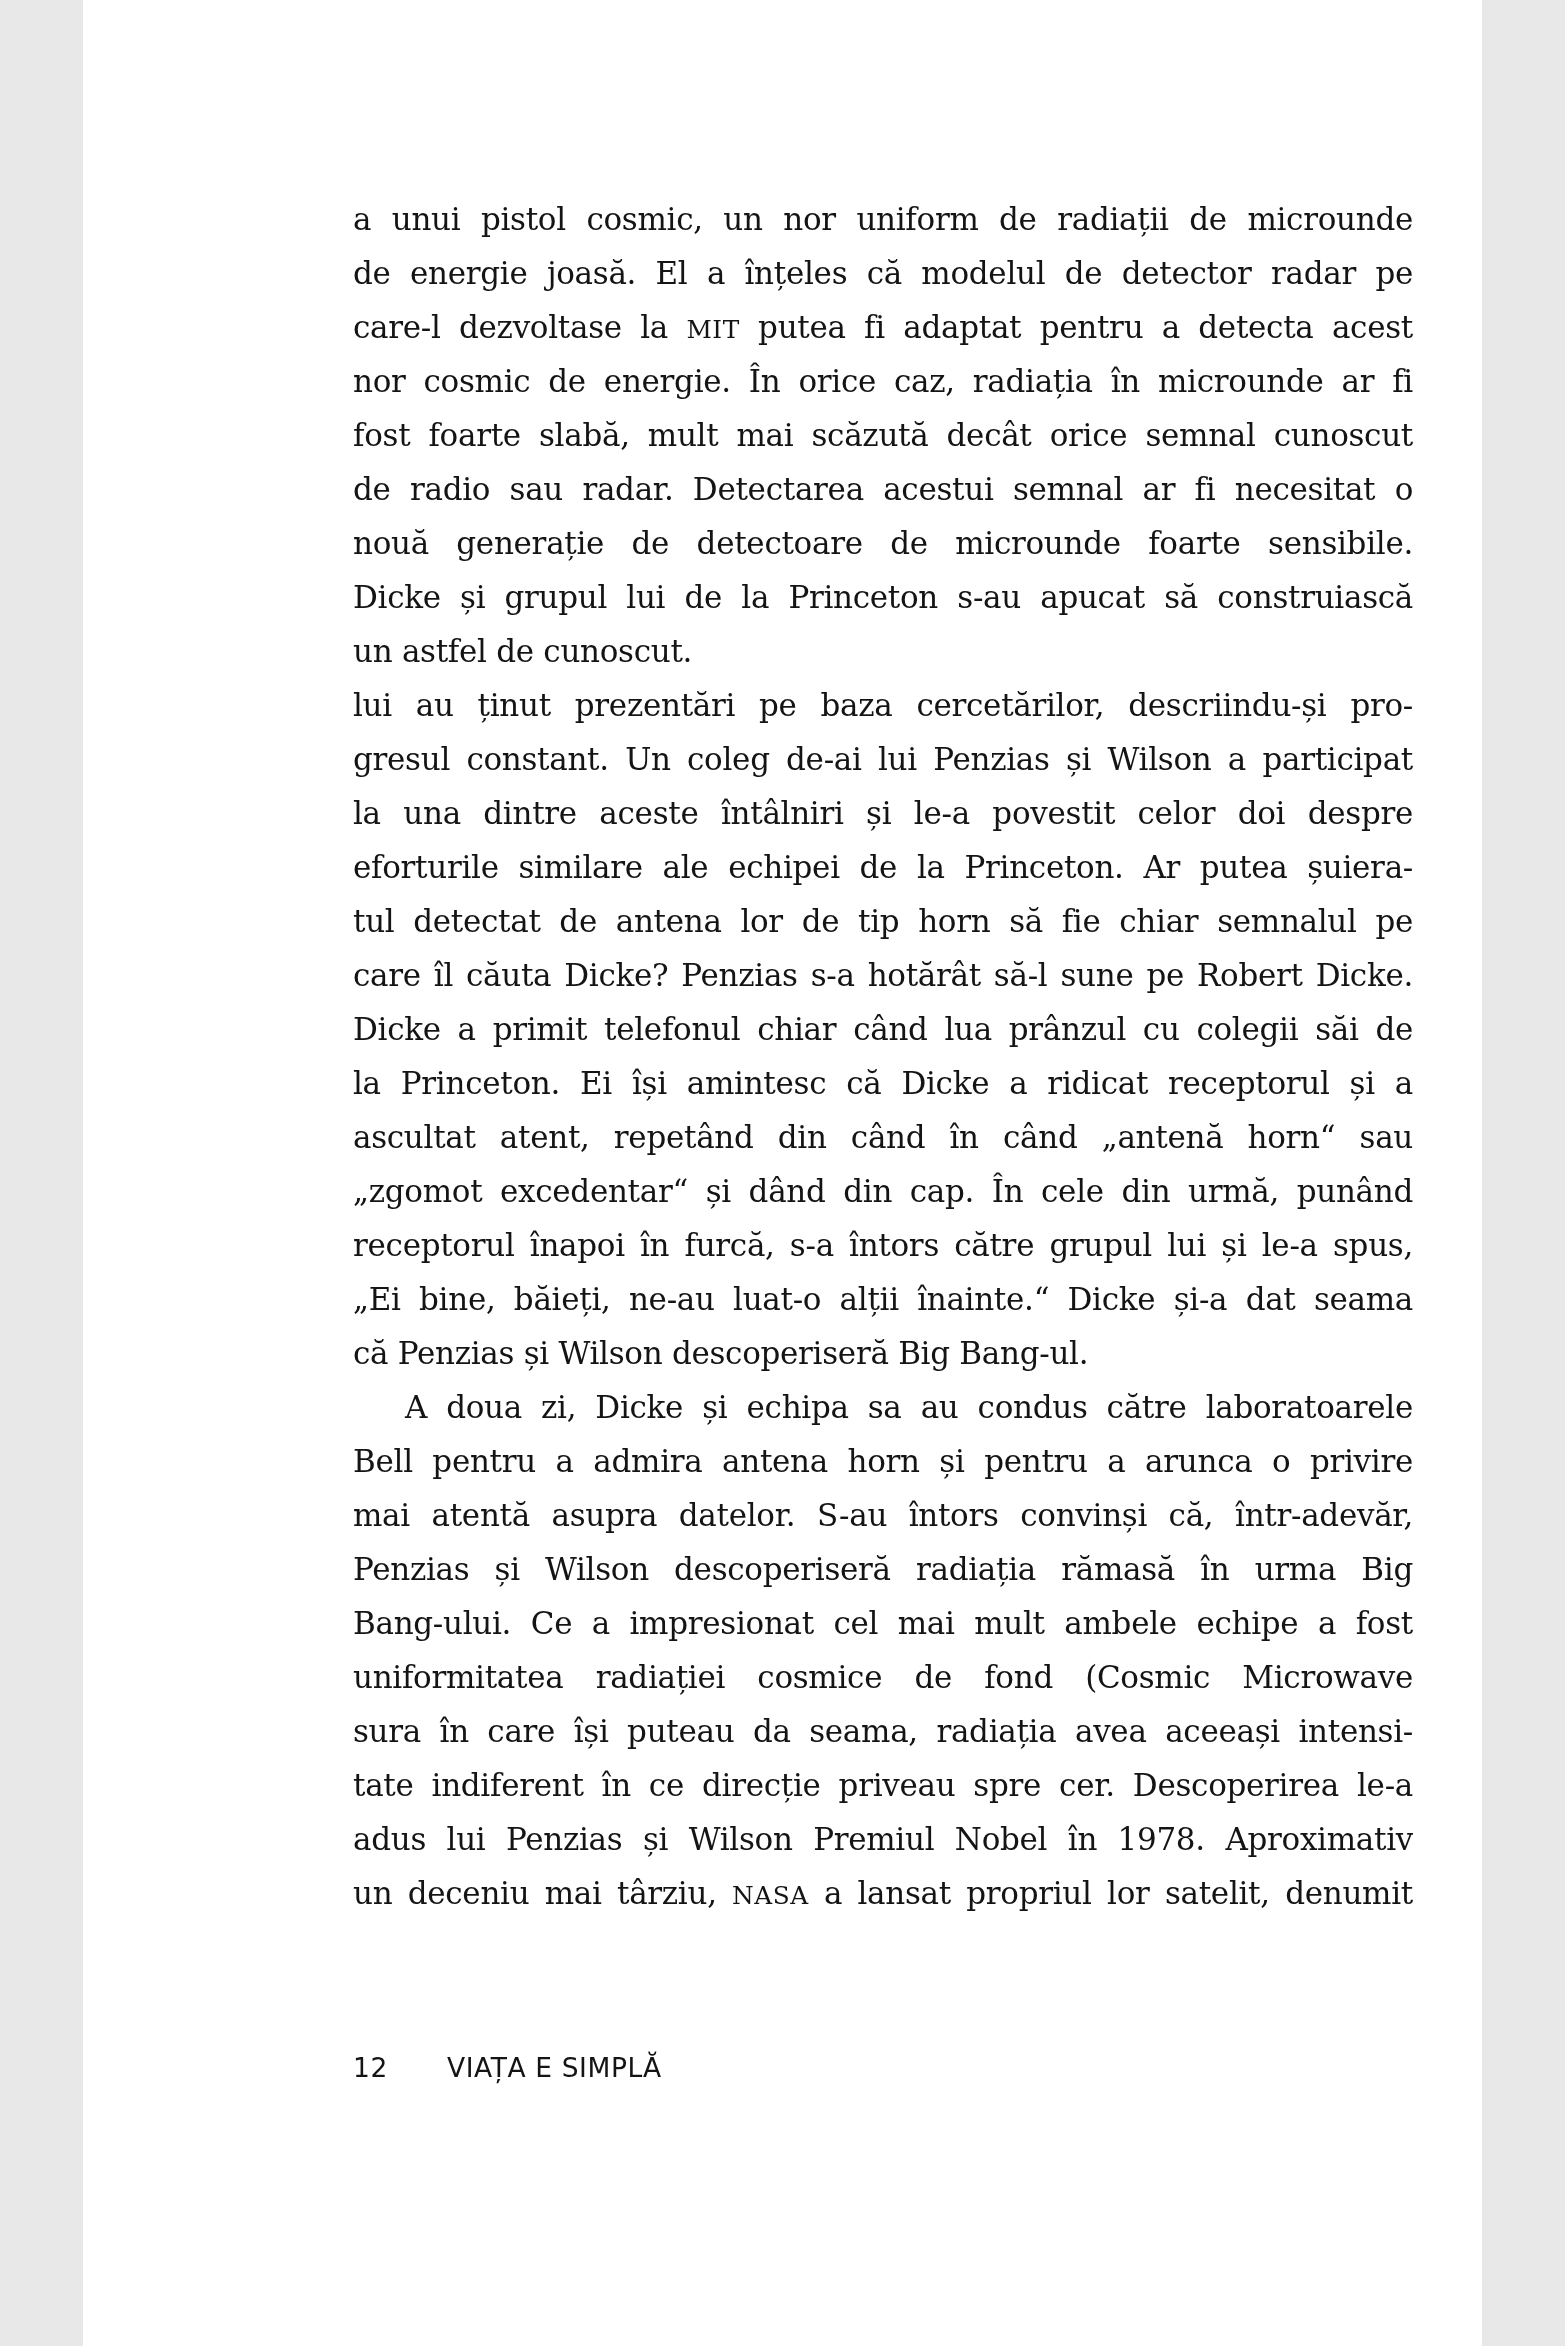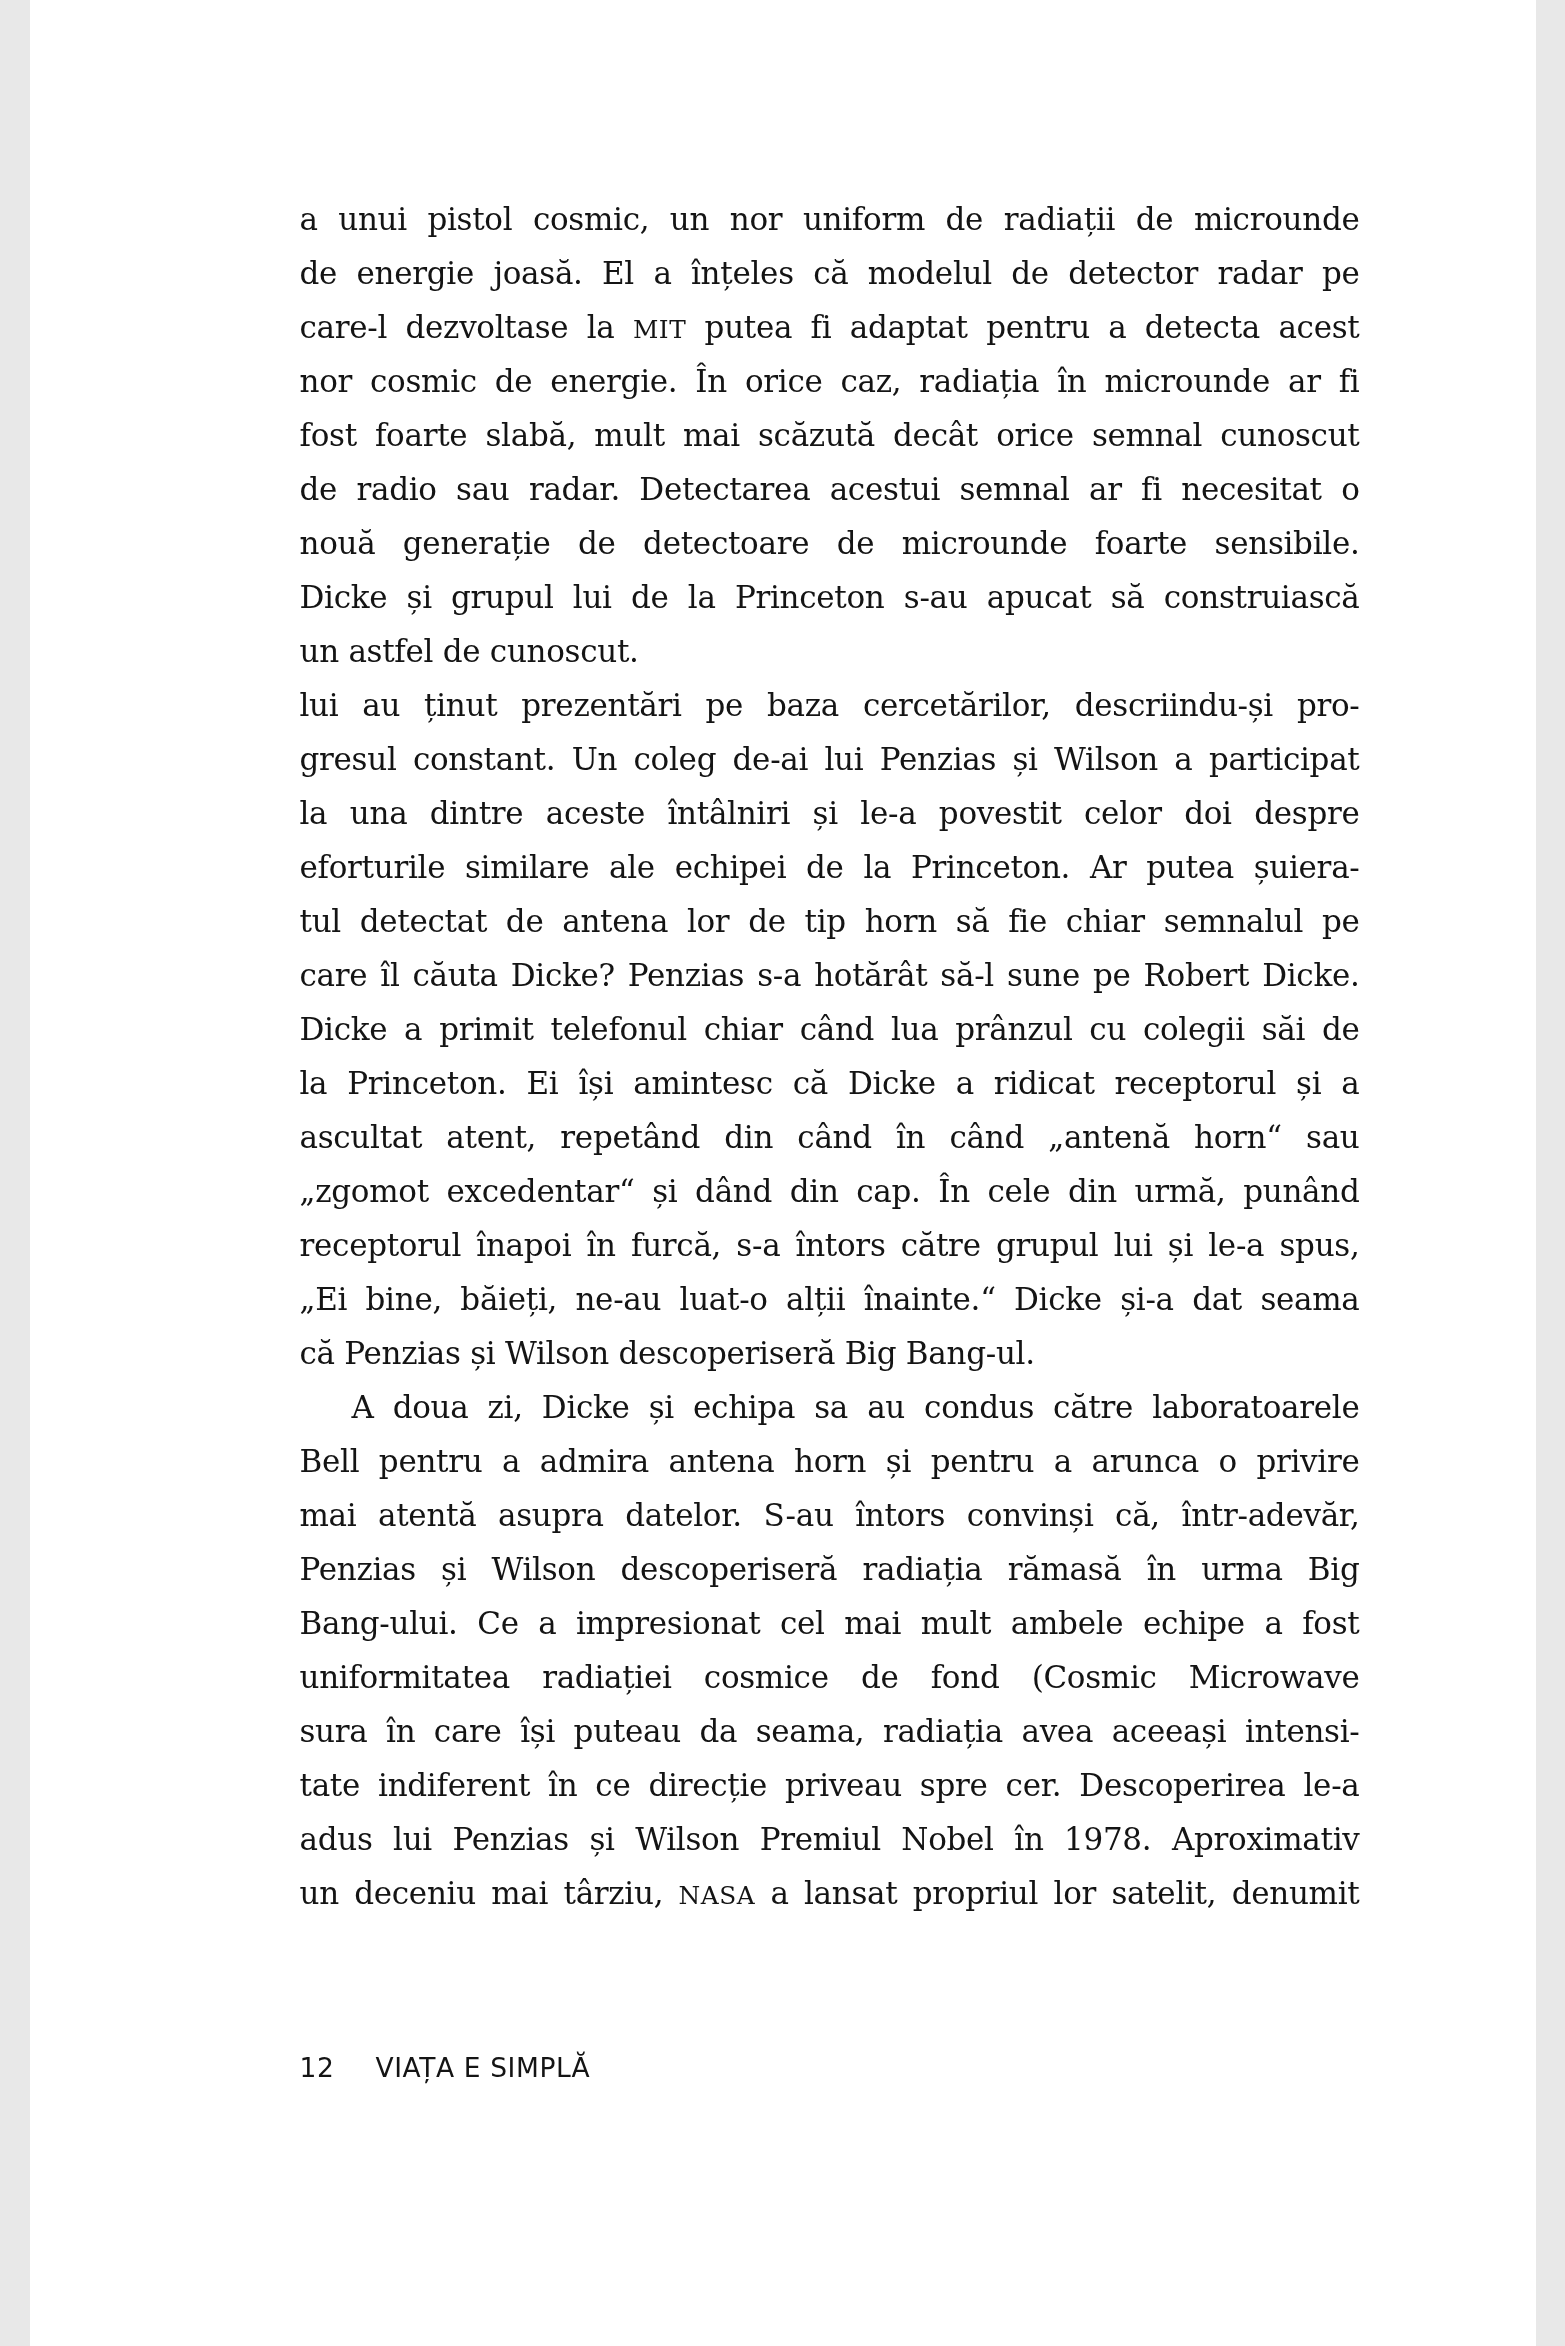--- a/index.html
+++ b/index.html
@@ -1,19 +1,19 @@
 <!DOCTYPE html>
 <html lang="ro" style="font-size:15px"><head>
 <meta charset="utf-8">
 <title>Book page</title>
 <style>
   html, body { margin: 0; padding: 0; background: #e8e8e8; }
   .page {
     position: relative;
-    width: 1506px;
+    width: 1399px;
     height: 2347px;
     margin: 0 auto;
     background: #ffffff;
     color: #141414;
     font-family: "DejaVu Serif", "Liberation Serif", serif;
     overflow: hidden;
   }
   .text-block {
     position: absolute;
     left: 270px;
@@ -37,21 +37,21 @@
     -moz-text-align-last: left;
   }
   .line.indent { text-indent: 52px; }
   .sc { font-size: 0.8em; letter-spacing: 0.02em; }
   .footer {
     position: absolute;
     left: 270px;
     top: 2052px;
     display: flex;
     align-items: baseline;
-    gap: 41px;
+    gap: 59px;
     font-family: "DejaVu Sans", "Liberation Sans", sans-serif;
     font-size: 26.5px;
     letter-spacing: 0.6px;
     color: #141414;
     white-space: nowrap;
   }
 </style>
 </head>
 <body>
 

